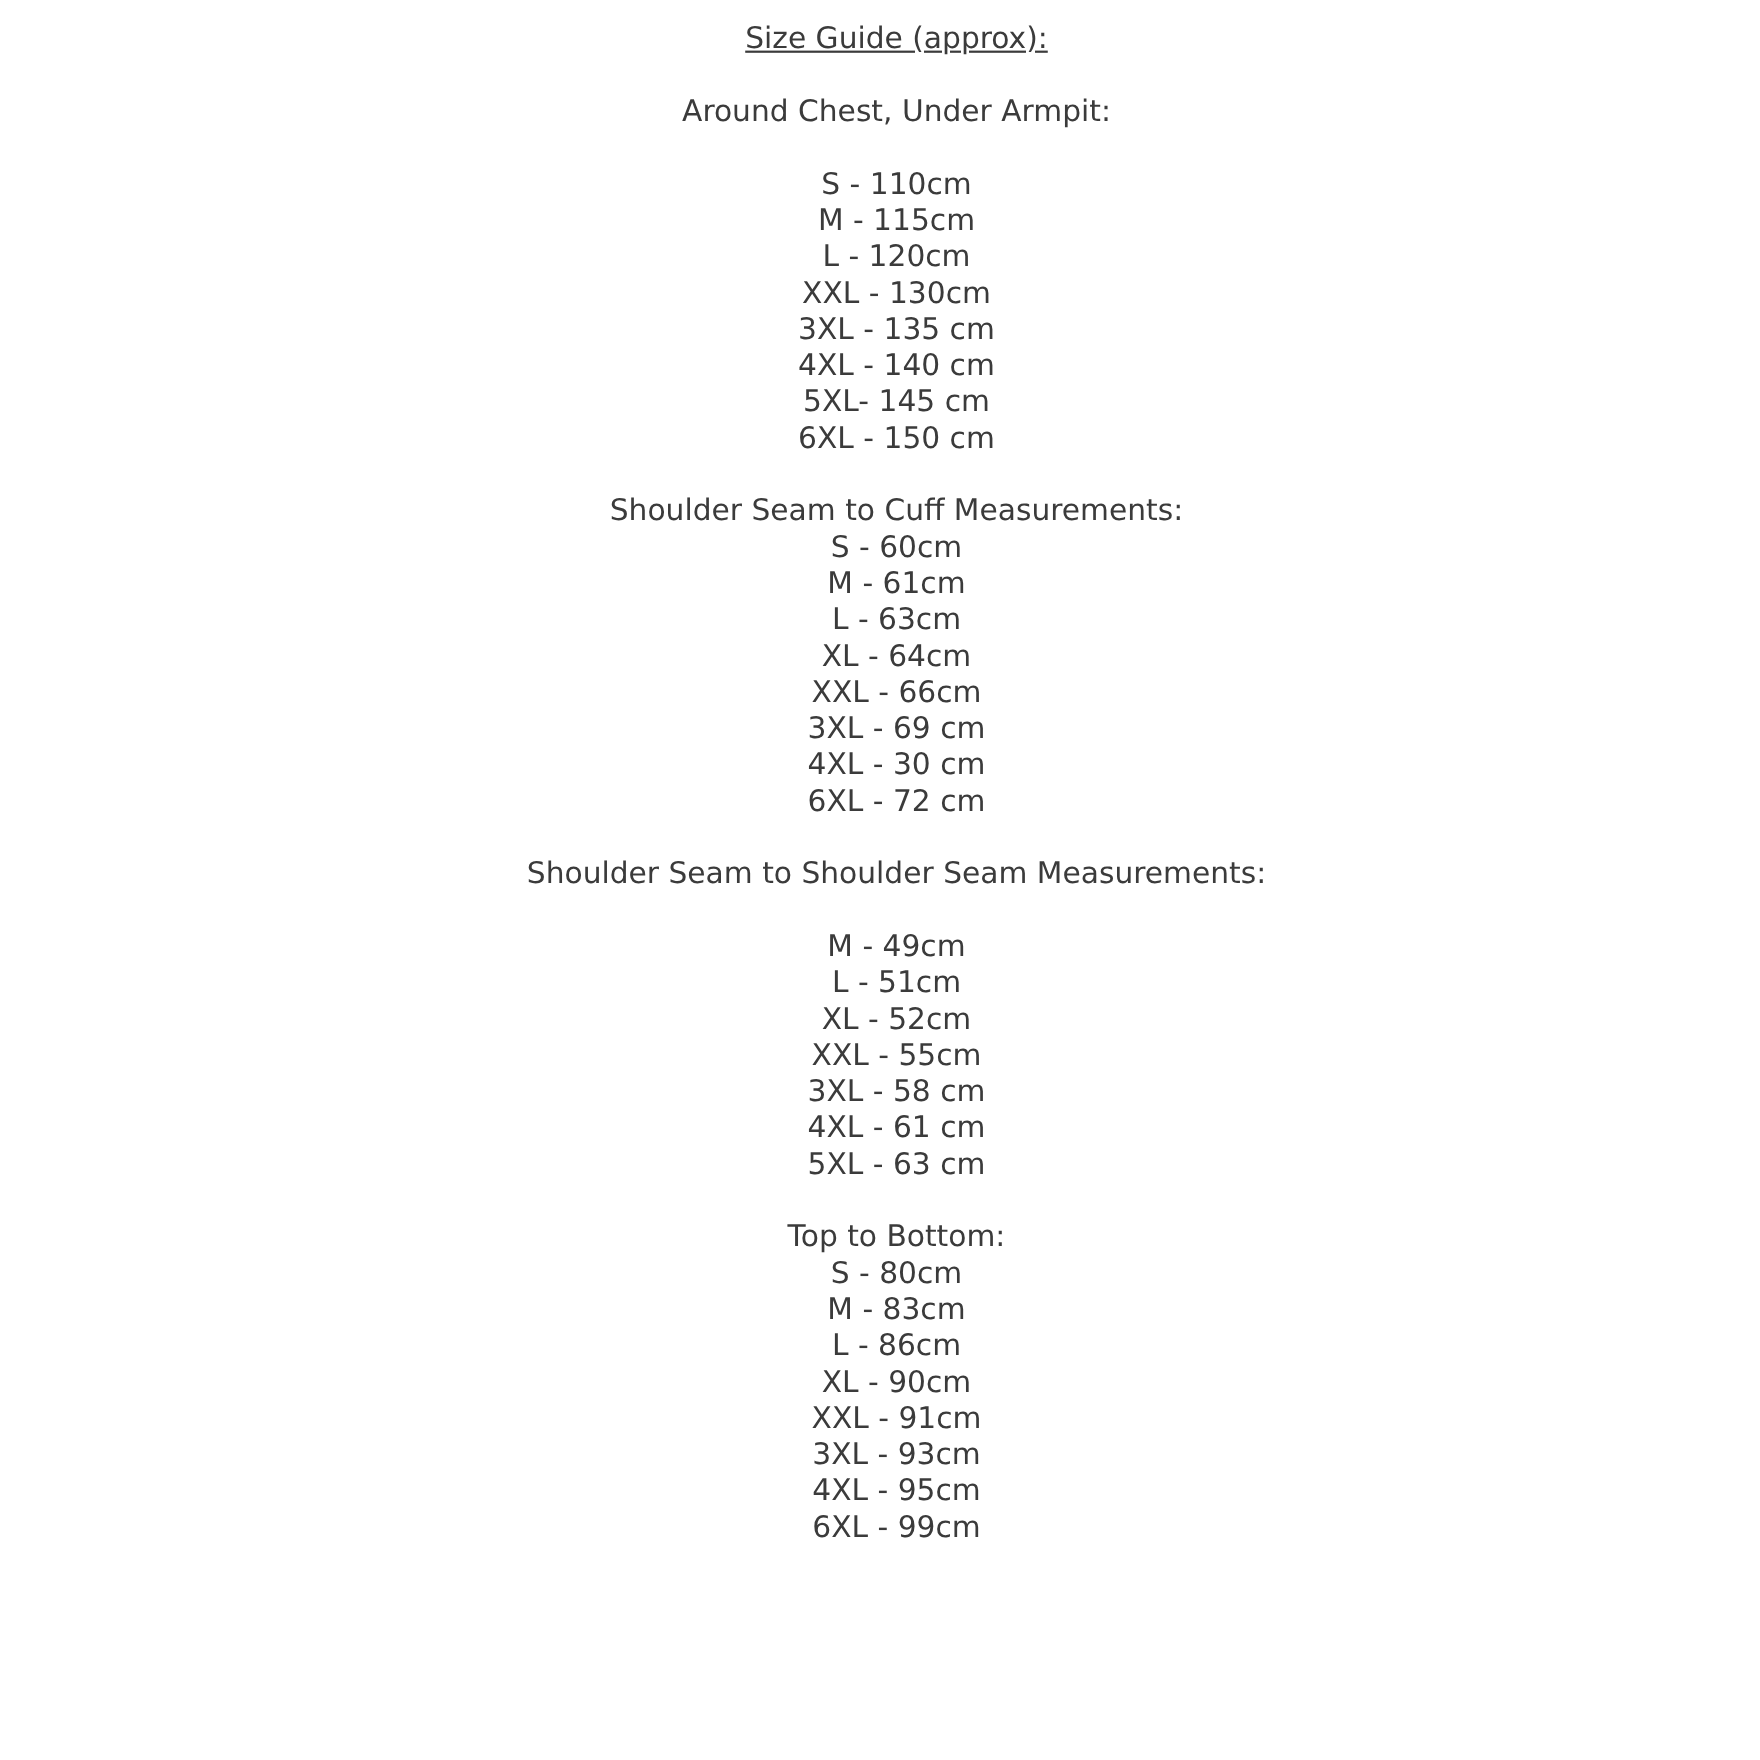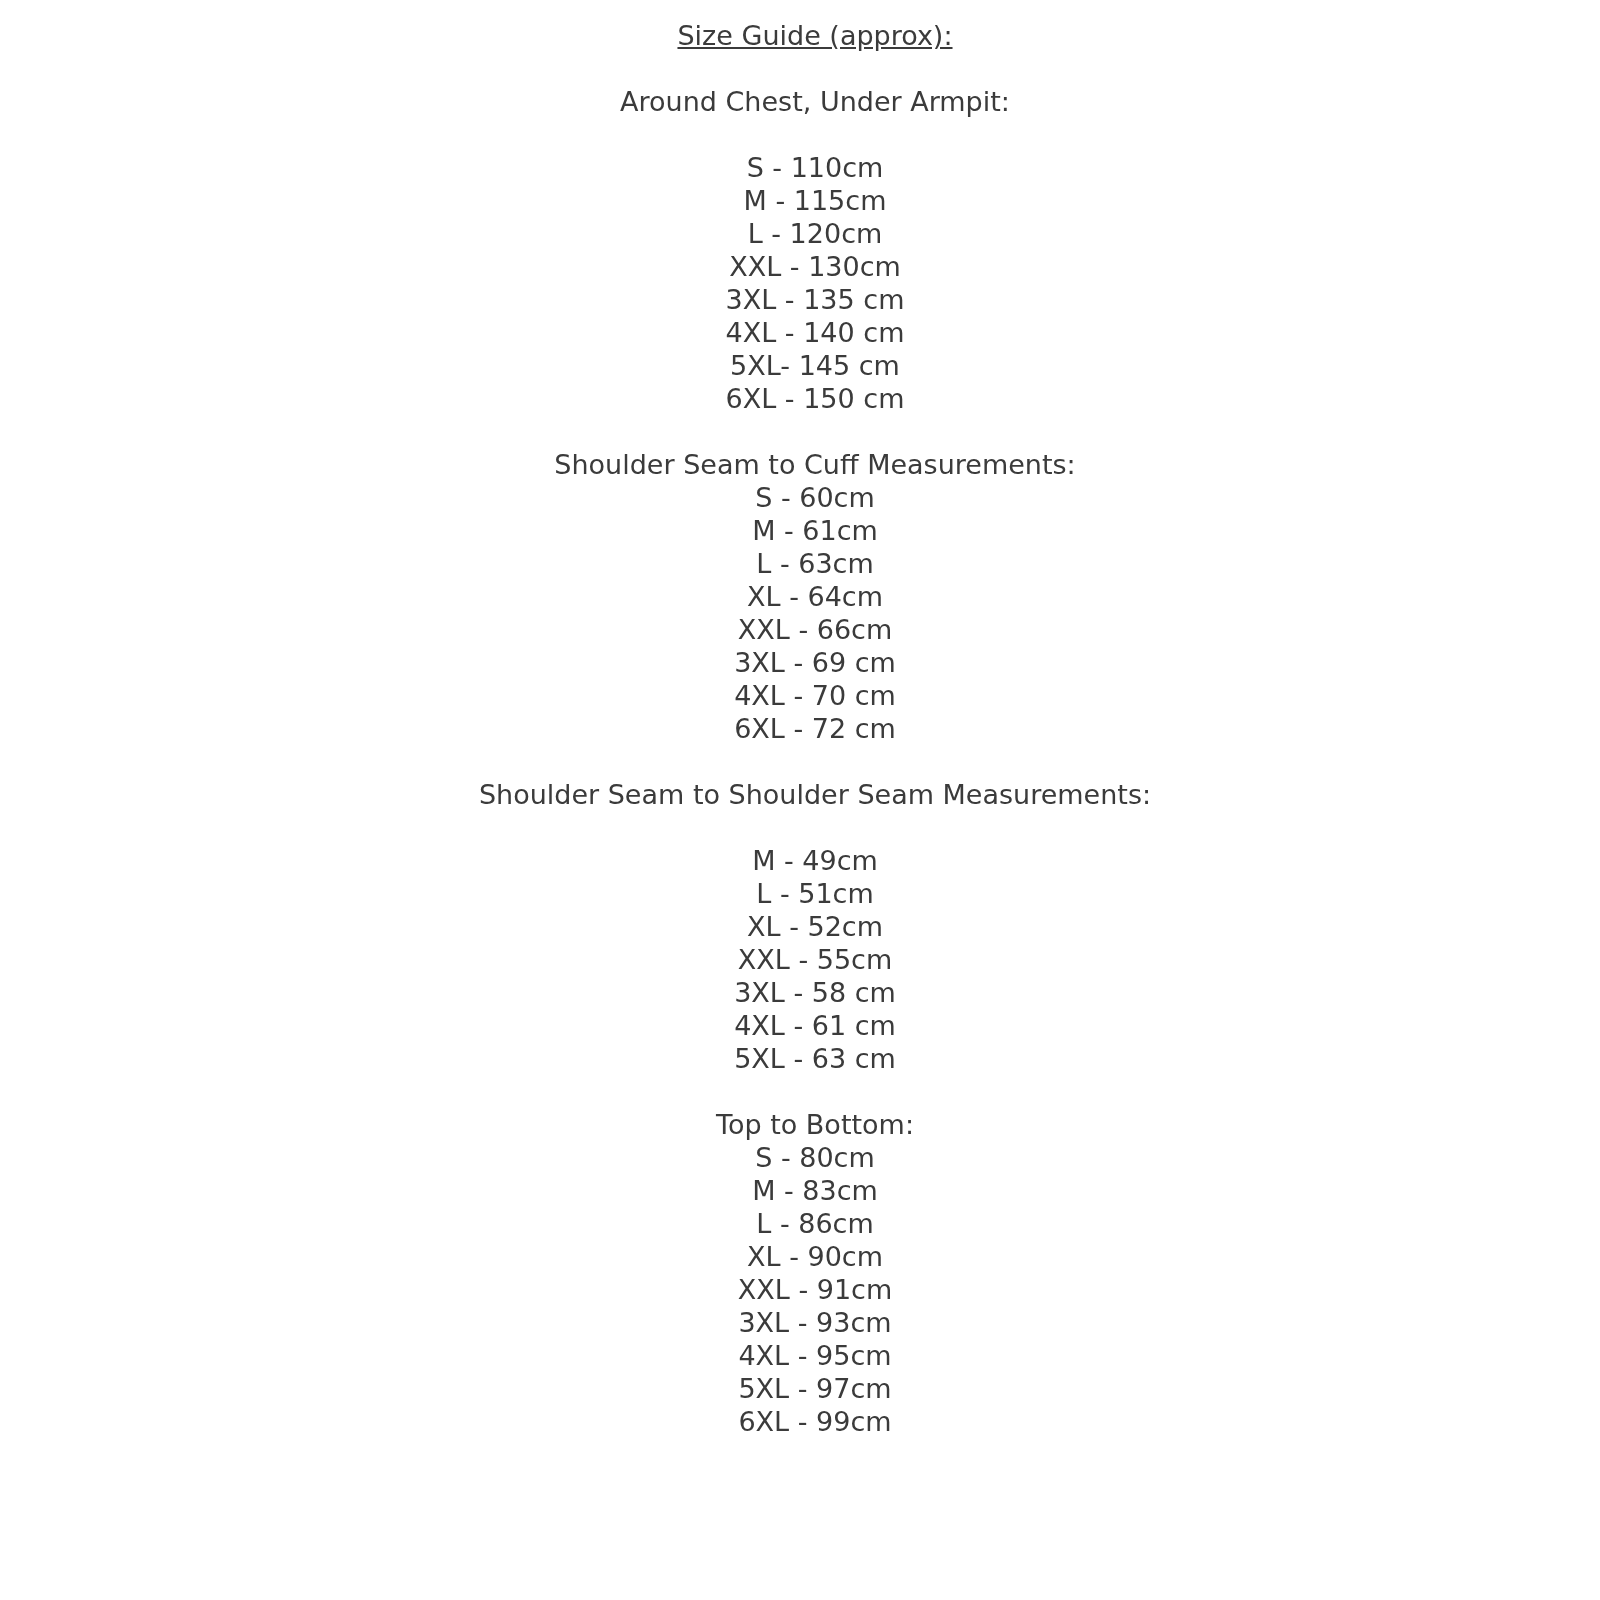--- a/index.html
+++ b/index.html
@@ -53,21 +53,21 @@
   <div class="line">6XL - 150 cm</div>
   <div class="spacer"></div>
 
   <div class="line heading">Shoulder Seam to Cuff Measurements:</div>
   <div class="line">S - 60cm</div>
   <div class="line">M - 61cm</div>
   <div class="line">L - 63cm</div>
   <div class="line">XL - 64cm</div>
   <div class="line">XXL - 66cm</div>
   <div class="line">3XL - 69 cm</div>
-  <div class="line">4XL - 70 cm</div>
+  <div class="line">4XL - 30 cm</div>
   <div class="line">6XL - 72 cm</div>
   <div class="spacer"></div>
 
   <div class="line heading">Shoulder Seam to Shoulder Seam Measurements:</div>
   <div class="spacer"></div>
   <div class="line">M - 49cm</div>
   <div class="line">L - 51cm</div>
   <div class="line">XL - 52cm</div>
   <div class="line">XXL - 55cm</div>
   <div class="line">3XL - 58 cm</div>
@@ -76,16 +76,15 @@
   <div class="spacer"></div>
 
   <div class="line heading">Top to Bottom:</div>
   <div class="line">S - 80cm</div>
   <div class="line">M - 83cm</div>
   <div class="line">L - 86cm</div>
   <div class="line">XL - 90cm</div>
   <div class="line">XXL - 91cm</div>
   <div class="line">3XL - 93cm</div>
   <div class="line">4XL - 95cm</div>
-  <div class="line">5XL - 97cm</div>
   <div class="line">6XL - 99cm</div>
 
 </div>
 
 </body></html>

